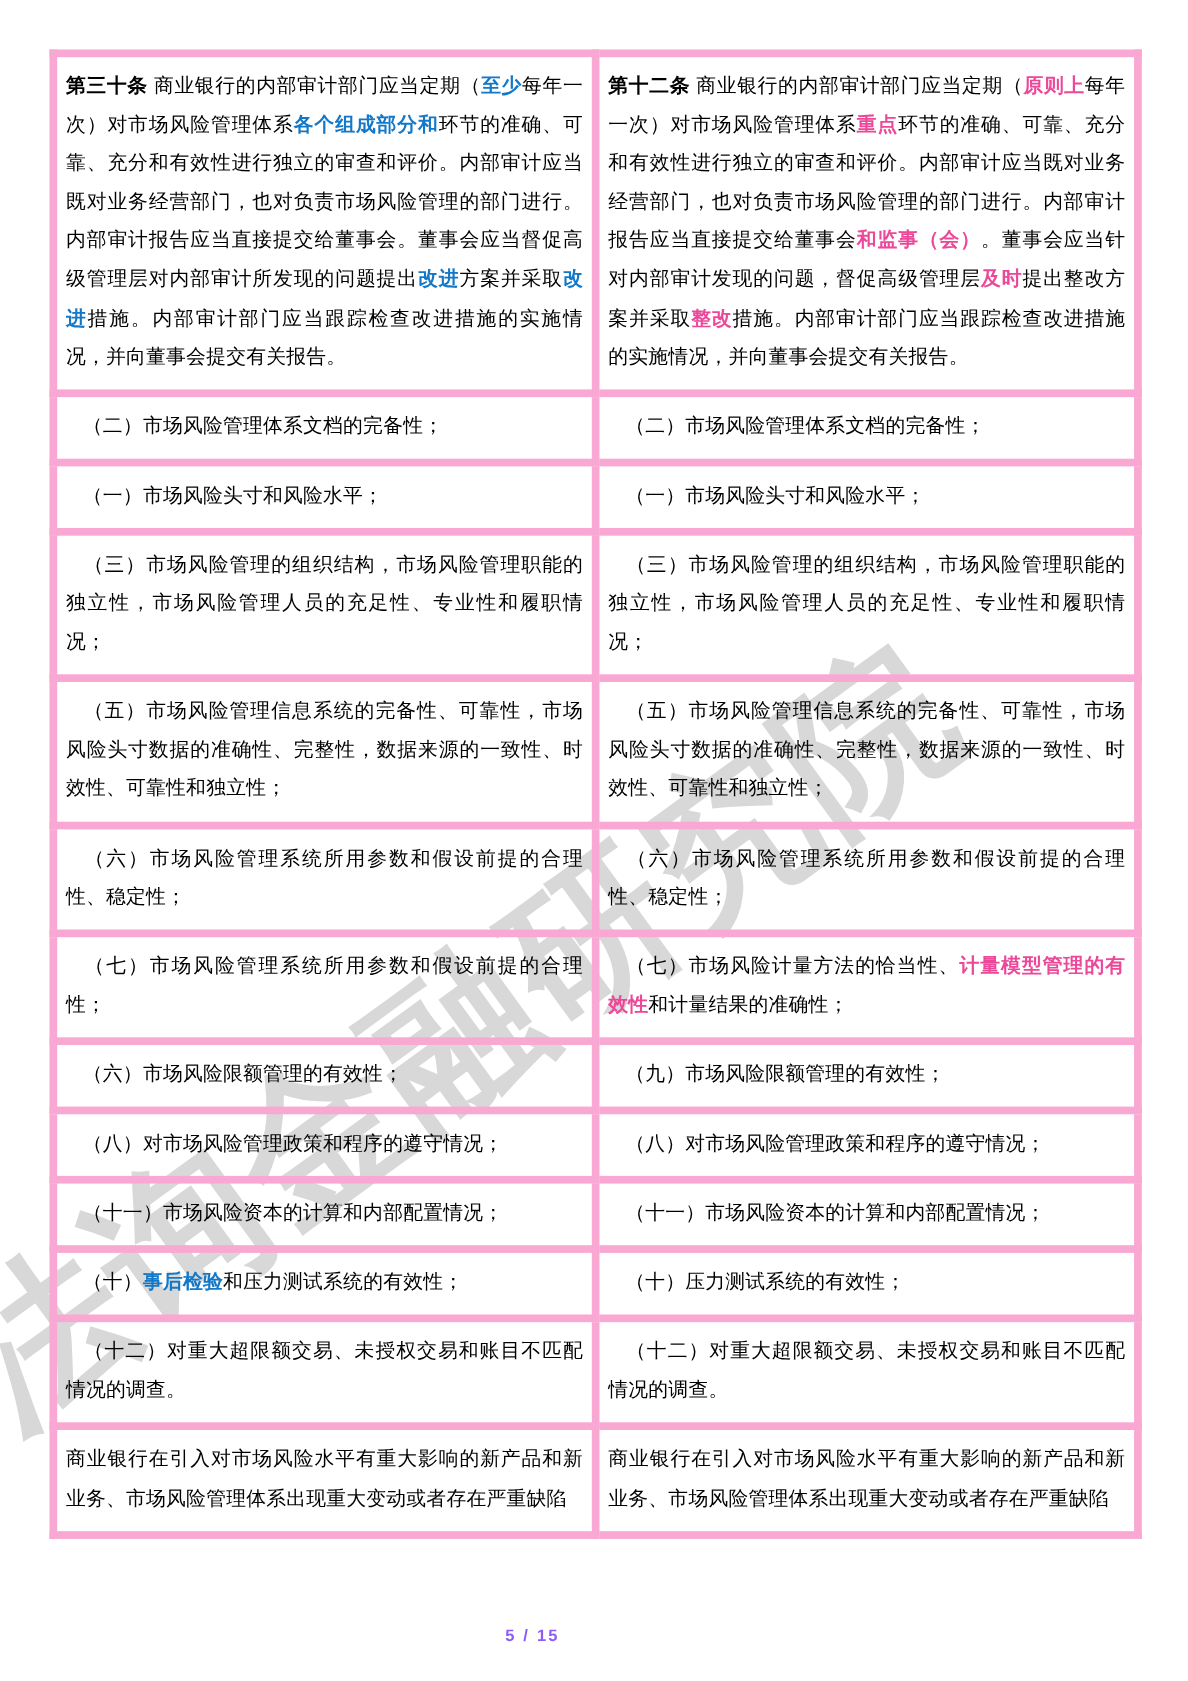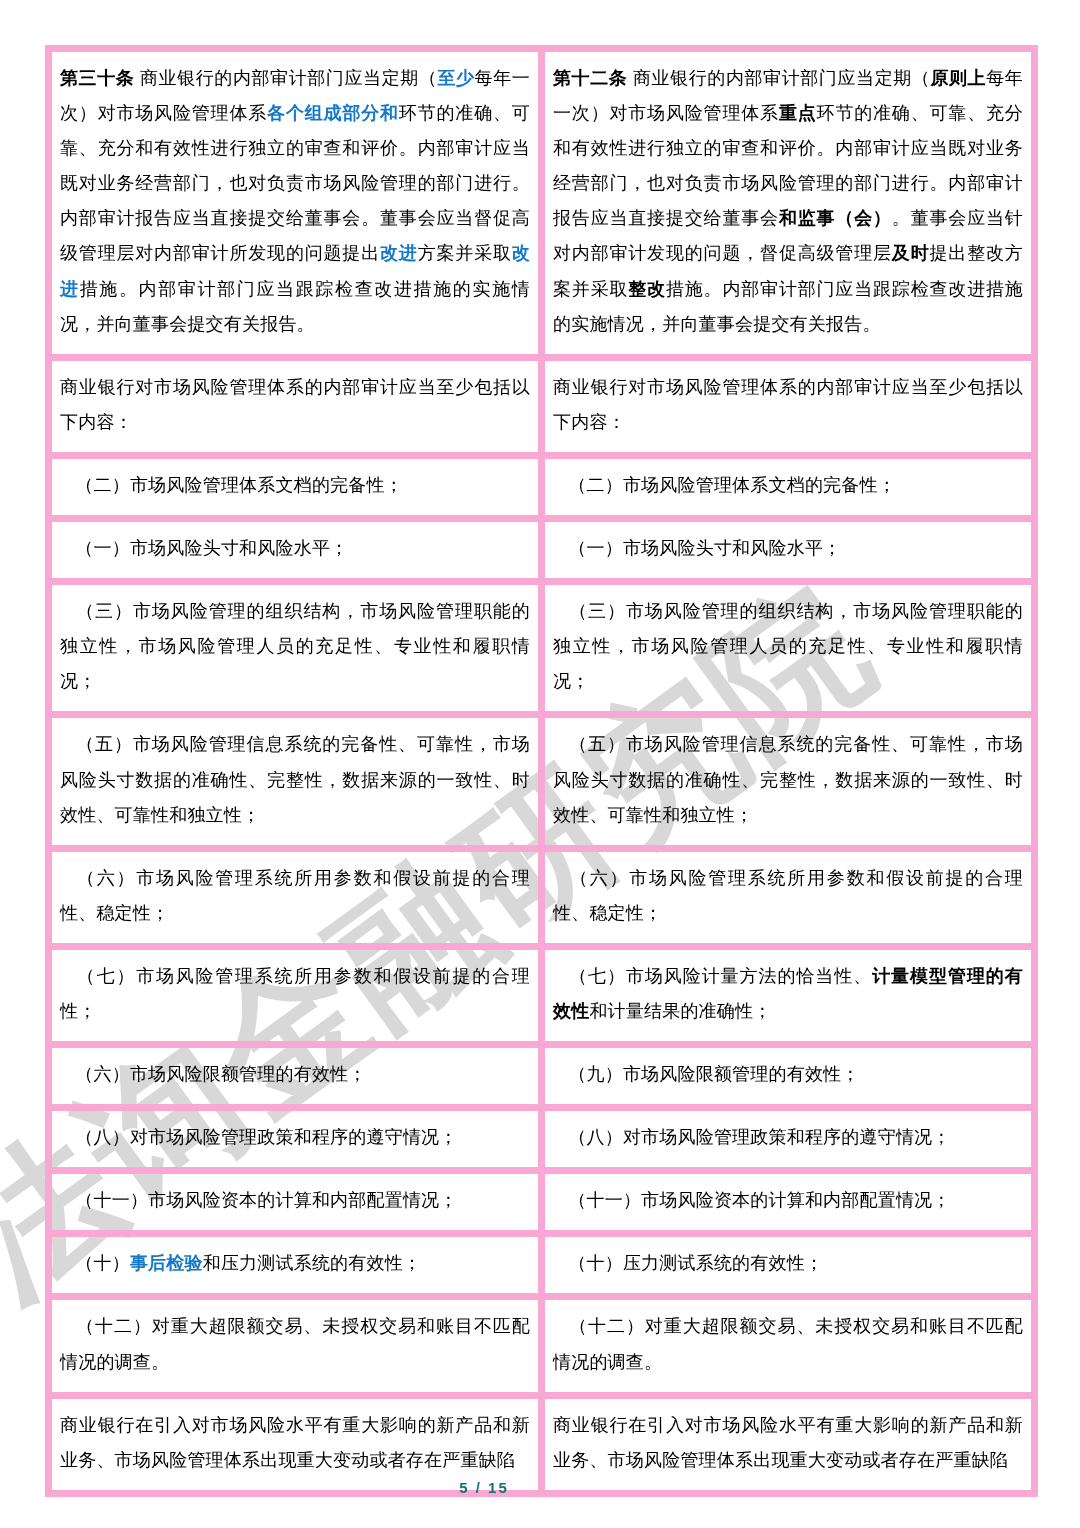--- a/index.html
+++ b/index.html
@@ -67,35 +67,35 @@
     font-size: 18px;
     line-height: 1.95;
     letter-spacing: 0.2px;
     text-align: justify;
     text-justify: inter-ideograph;
     word-break: break-all;
   }
 
   .art-no { font-weight: 700; }
   .hl-blue { color: #1478c8; font-weight: 700; }
-  .hl-red  { color: #000000; font-weight: 700; }
+  .hl-red  { color: #ec4899; font-weight: 700; }
 
   .indent { display: inline-block; width: 0.85em; }
 
   
   #page-footer {
     position: absolute;
     left: 0;
     top: 1479px;
     width: 968px;
     text-align: center;
     font-size: 15px;
     font-weight: 700;
     letter-spacing: 2px;
-    color: #0f766e;
+    color: #8b5cf6;
     z-index: 3;
   }
 </style>
 </head>
 <body>
 
 <div id="watermark-layer">
   <div class="wm-text wm-main">法询金融研究院</div>
 </div>
 
@@ -103,24 +103,20 @@
 
   <table class="cmp">
     <colgroup>
       <col class="c-left">
       <col class="c-right">
     </colgroup>
     <tbody id="table-body">
         <tr>
           <td><span class="art-no">第三十条</span><span> 商业银行的内部审计部门应当定期（</span><span class="hl-blue">至少</span><span>每年一次）对市场风险管理体系</span><span class="hl-blue">各个组成部分和</span><span>环节的准确、可靠、充分和有效性进行独立的审查和评价。内部审计应当既对业务经营部门，也对负责市场风险管理的部门进行。内部审计报告应当直接提交给董事会。董事会应当督促高级管理层对内部审计所发现的问题提出</span><span class="hl-blue">改进</span><span>方案并采取</span><span class="hl-blue">改进</span><span>措施。内部审计部门应当跟踪检查改进措施的实施情况，并向董事会提交有关报告。</span></td>
           <td><span class="art-no">第十二条</span><span> 商业银行的内部审计部门应当定期（</span><span class="hl-red">原则上</span><span>每年一次）对市场风险管理体系</span><span class="hl-red">重点</span><span>环节的准确、可靠、充分和有效性进行独立的审查和评价。内部审计应当既对业务经营部门，也对负责市场风险管理的部门进行。内部审计报告应当直接提交给董事会</span><span class="hl-red">和监事（会）</span><span>。董事会应当针对内部审计发现的问题，督促高级管理层</span><span class="hl-red">及时</span><span>提出整改方案并采取</span><span class="hl-red">整改</span><span>措施。内部审计部门应当跟踪检查改进措施的实施情况，并向董事会提交有关报告。</span></td>
-        </tr>
-        <tr>
-          <td><span>商业银行对市场风险管理体系的内部审计应当至少包括以下内容：</span></td>
-          <td><span>商业银行对市场风险管理体系的内部审计应当至少包括以下内容：</span></td>
         </tr>
         <tr>
           <td><span class="indent"></span><span>（二）市场风险管理体系文档的完备性；</span></td>
           <td><span class="indent"></span><span>（二）市场风险管理体系文档的完备性；</span></td>
         </tr>
         <tr>
           <td><span class="indent"></span><span>（一）市场风险头寸和风险水平；</span></td>
           <td><span class="indent"></span><span>（一）市场风险头寸和风险水平；</span></td>
         </tr>
         <tr>

